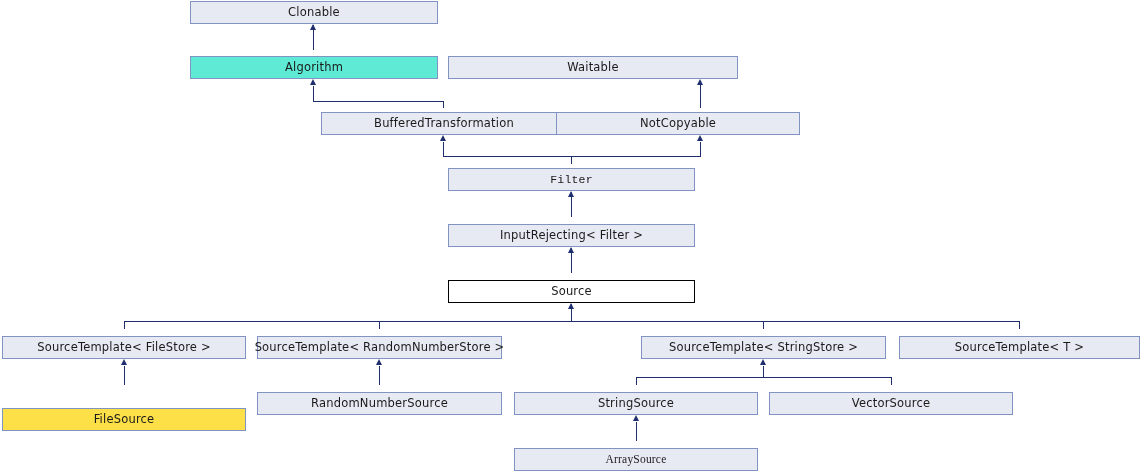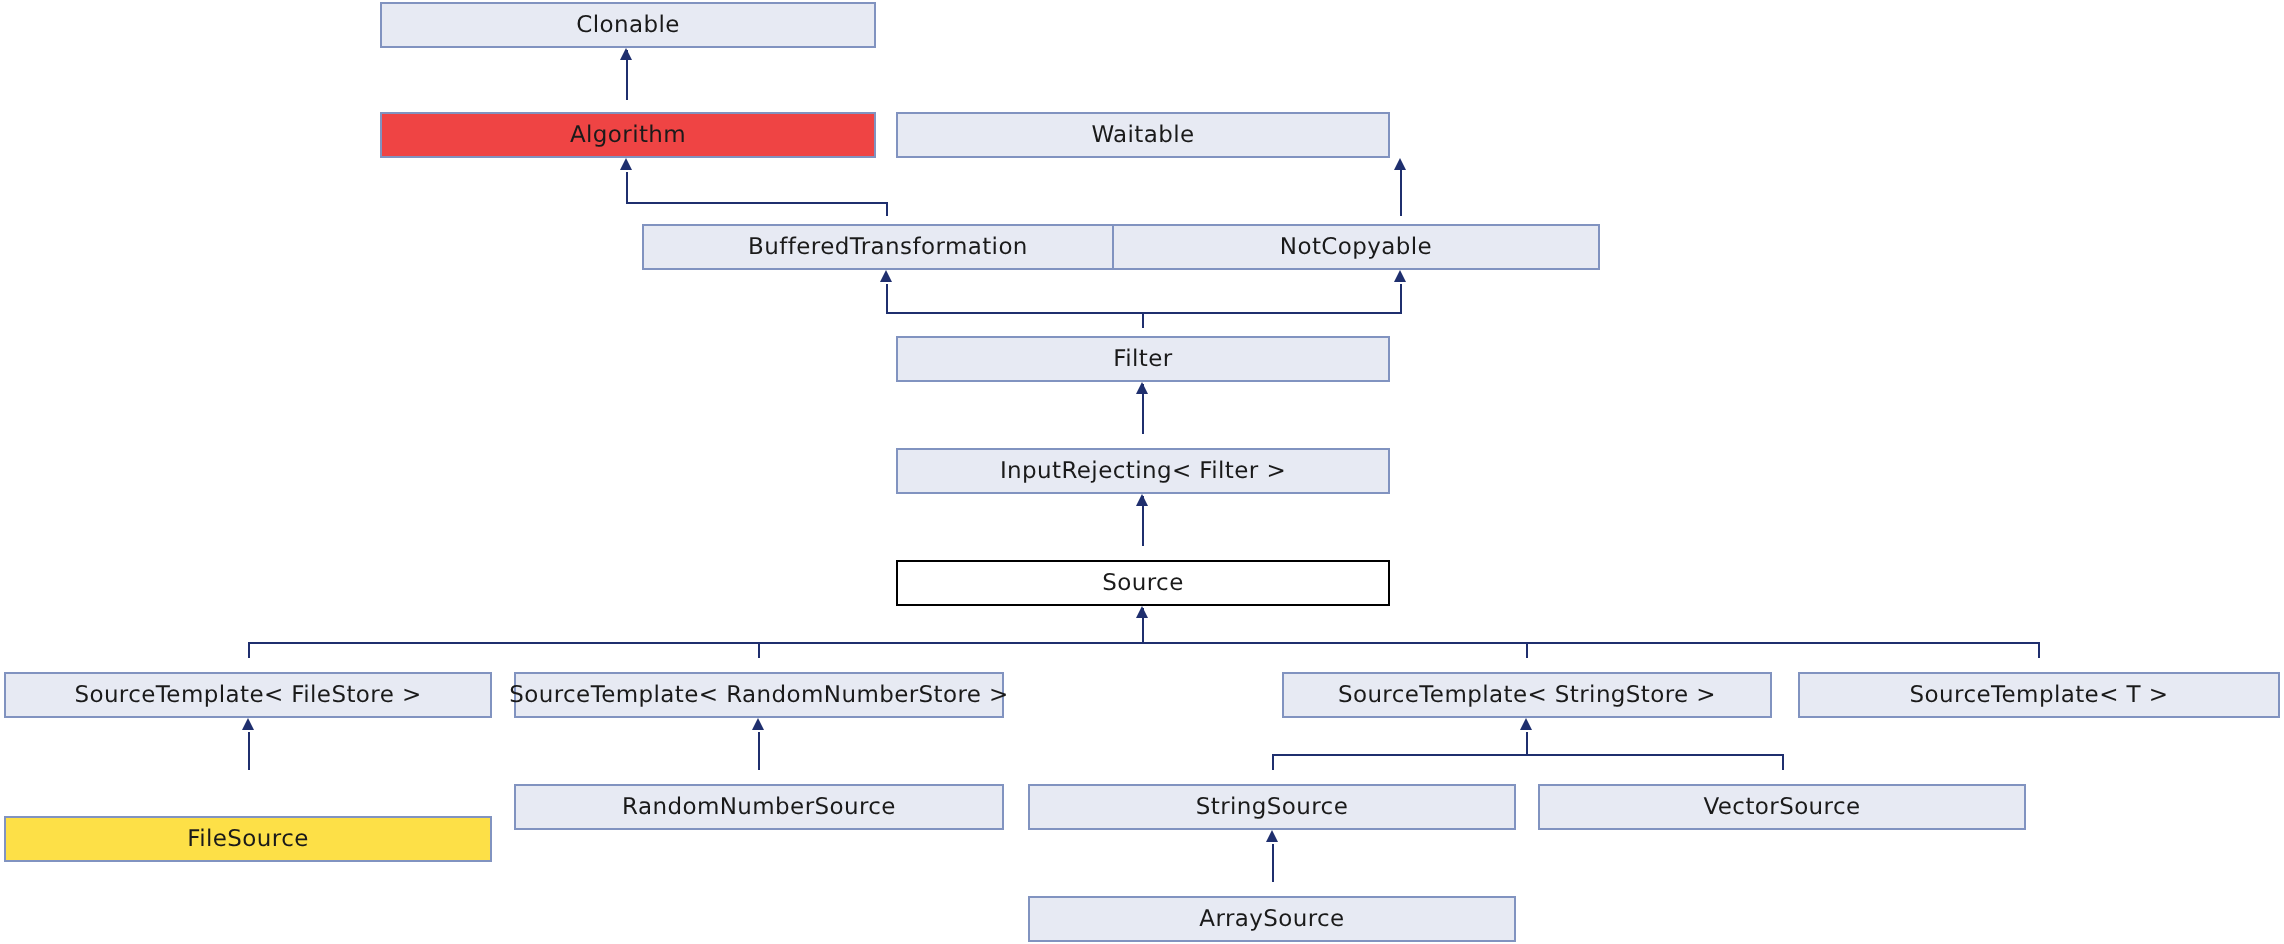--- a/index.html
+++ b/index.html
@@ -96,33 +96,33 @@
     <div class="arrow" style="left: 568px; top: 191px; border-bottom-color: rgb(31, 47, 110);"></div>
     <div class="arrow" style="left: 568px; top: 247px; border-bottom-color: rgb(31, 47, 110);"></div>
     <div class="arrow" style="left: 568px; top: 303px; border-bottom-color: rgb(31, 47, 110);"></div>
     <div class="arrow" style="left: 121px; top: 359px; border-bottom-color: rgb(31, 47, 110);"></div>
     <div class="arrow" style="left: 376px; top: 359px; border-bottom-color: rgb(31, 47, 110);"></div>
     <div class="arrow" style="left: 760px; top: 359px; border-bottom-color: rgb(31, 47, 110);"></div>
     <div class="arrow" style="left: 633px; top: 415px; border-bottom-color: rgb(31, 47, 110);"></div>
     <div class="node" style="left: 190px; top: 1px; width: 248px; height: 23px; background: rgb(231, 234, 243); border-color: rgb(129, 147, 192); color: rgb(26, 26, 26);">
       <span class="label">Clonable</span>
     </div>
-    <div class="node" style="left: 190px; top: 56px; width: 248px; height: 23px; background: #ef4444; border-color: rgb(129, 147, 192); color: rgb(26, 26, 26);">
+    <div class="node" style="left: 190px; top: 56px; width: 248px; height: 23px; background: #5eead4; border-color: rgb(129, 147, 192); color: rgb(26, 26, 26);">
       <span class="label">Algorithm</span>
     </div>
-    <div class="node" style="left: 448px; top: 56px; width: 247px; height: 23px; background: rgb(231, 234, 243); border-color: rgb(129, 147, 192); color: rgb(26, 26, 26);">
+    <div class="node" style="left: 448px; top: 56px; width: 290px; height: 23px; background: rgb(231, 234, 243); border-color: rgb(129, 147, 192); color: rgb(26, 26, 26);">
       <span class="label">Waitable</span>
     </div>
     <div class="node" style="left: 321px; top: 112px; width: 246px; height: 23px; background: rgb(231, 234, 243); border-color: rgb(129, 147, 192); color: rgb(26, 26, 26); justify-content: center;">
       <span class="label">BufferedTransformation</span>
     </div>
     <div class="node" style="left: 556px; top: 112px; width: 244px; height: 23px; background: rgb(231, 234, 243); border-color: rgb(129, 147, 192); color: rgb(26, 26, 26);">
       <span class="label">NotCopyable</span>
     </div>
-    <div class="node" style="left: 448px; top: 168px; width: 247px; height: 23px; background: rgb(231, 234, 243); border-color: rgb(129, 147, 192); color: rgb(26, 26, 26);">
+    <div class="node" style="left: 448px; top: 168px; width: 247px; height: 23px; background: rgb(231, 234, 243); border-color: rgb(129, 147, 192); color: rgb(26, 26, 26); font-family: Liberation Mono, monospace;">
       <span class="label">Filter</span>
     </div>
     <div class="node" style="left: 448px; top: 224px; width: 247px; height: 23px; background: rgb(231, 234, 243); border-color: rgb(129, 147, 192); color: rgb(26, 26, 26);">
       <span class="label">InputRejecting&lt; Filter &gt;</span>
     </div>
     <div class="node current" style="left: 448px; top: 280px; width: 247px; height: 23px; background: rgb(255, 255, 255); border-color: rgb(0, 0, 0); color: rgb(26, 26, 26);">
       <span class="label">Source</span>
     </div>
     <div class="node" style="left: 2px; top: 336px; width: 244px; height: 23px; background: rgb(231, 234, 243); border-color: rgb(129, 147, 192); color: rgb(26, 26, 26);">
       <span class="label">SourceTemplate&lt; FileStore &gt;</span>
@@ -141,16 +141,16 @@
     </div>
     <div class="node" style="left: 257px; top: 392px; width: 245px; height: 23px; background: rgb(231, 234, 243); border-color: rgb(129, 147, 192); color: rgb(26, 26, 26);">
       <span class="label">RandomNumberSource</span>
     </div>
     <div class="node" style="left: 514px; top: 392px; width: 244px; height: 23px; background: rgb(231, 234, 243); border-color: rgb(129, 147, 192); color: rgb(26, 26, 26);">
       <span class="label">StringSource</span>
     </div>
     <div class="node" style="left: 769px; top: 392px; width: 244px; height: 23px; background: rgb(231, 234, 243); border-color: rgb(129, 147, 192); color: rgb(26, 26, 26);">
       <span class="label">VectorSource</span>
     </div>
-    <div class="node" style="left: 514px; top: 448px; width: 244px; height: 23px; background: rgb(231, 234, 243); border-color: rgb(129, 147, 192); color: rgb(26, 26, 26);">
+    <div class="node" style="left: 514px; top: 448px; width: 244px; height: 23px; background: rgb(231, 234, 243); border-color: rgb(129, 147, 192); color: rgb(26, 26, 26); font-family: Liberation Serif, serif;">
       <span class="label">ArraySource</span>
     </div>
   </div>
 
 </body></html>

